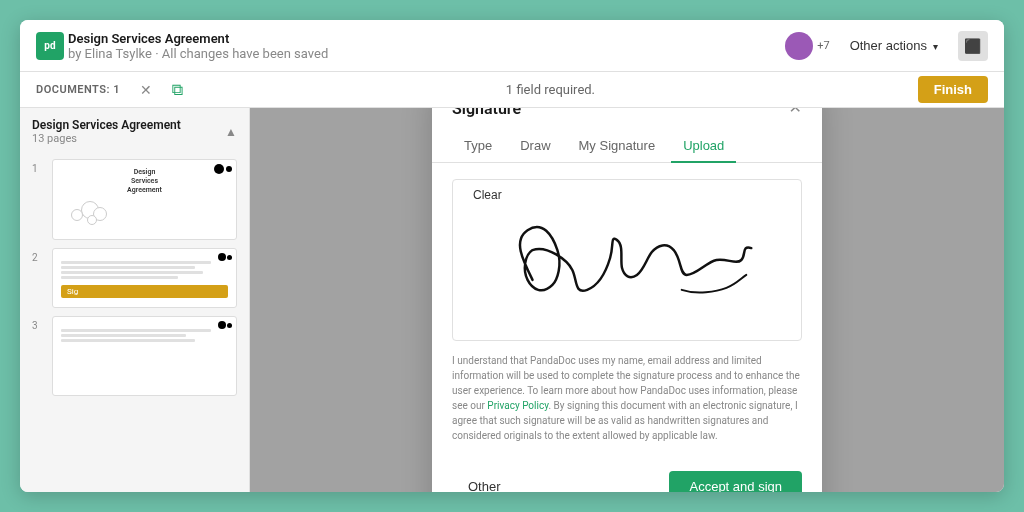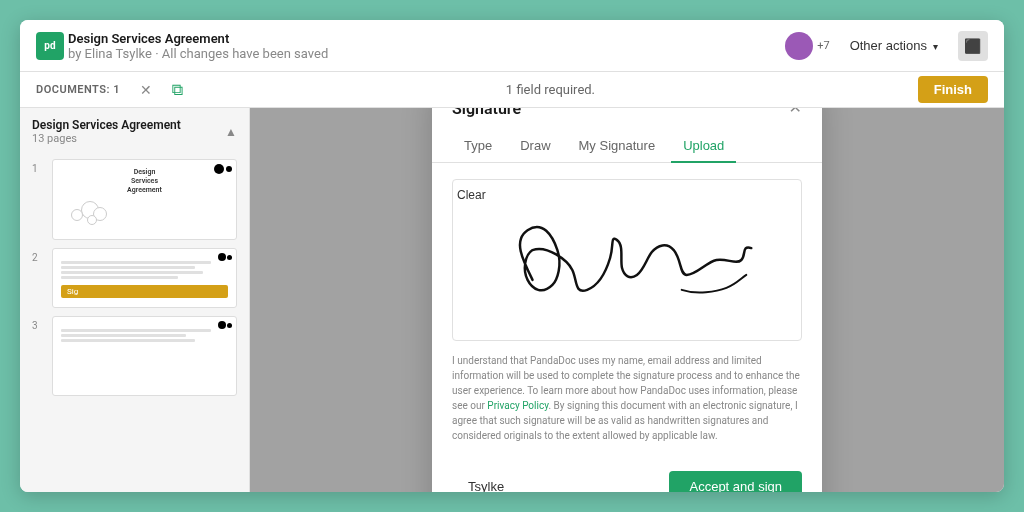--- a/index.html
+++ b/index.html
@@ -464,21 +464,21 @@
       background: white;
       display: flex;
       align-items: center;
       justify-content: center;
       overflow: hidden;
     }
 
     .clear-btn {
       position: absolute;
       top: 8px;
-      left: 4px;
+      left: 20px;
       font-size: 12px;
       color: #333;
       background: none;
       border: none;
       cursor: pointer;
       font-weight: 500;
     }
 
     .signature-svg {
       width: 100%;
@@ -727,20 +727,20 @@
                 <path d="M 230 110 C 245 115, 265 112, 275 108 C 285 104, 290 98, 295 95" fill="none" stroke="#111" stroke-width="2" stroke-linecap="round"></path>
               </svg>
             </div>
 
             <div class="modal-legal-text">
               <span>I understand that PandaDoc uses my name, email address and limited information will be used to complete the signature process and to enhance the user experience. To learn more about how PandaDoc uses information, please see our </span><a href="#">Privacy Policy</a><span>. By signing this document with an electronic signature, I agree that such signature will be as valid as handwritten signatures and considered originals to the extent allowed by applicable law.</span>
             </div>
           </div>
 
           <div class="modal-footer">
-            <button class="cancel-btn">Tsylke</button>
+            <button class="cancel-btn">Other</button>
             <button class="accept-sign-btn">Accept and sign</button>
           </div>
         </div>
       </div>
     </div>
   </div>
 </div>
 
 </body></html>

